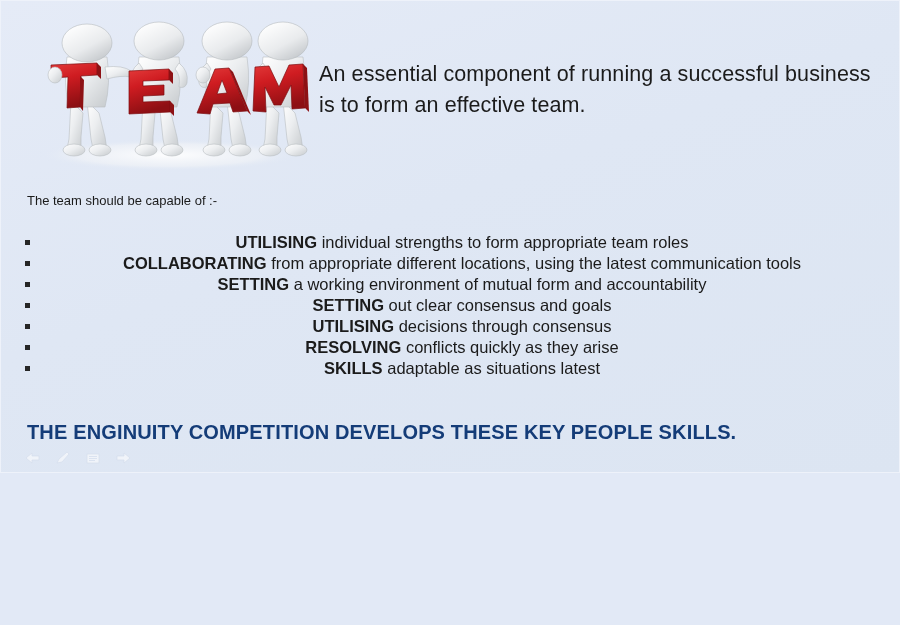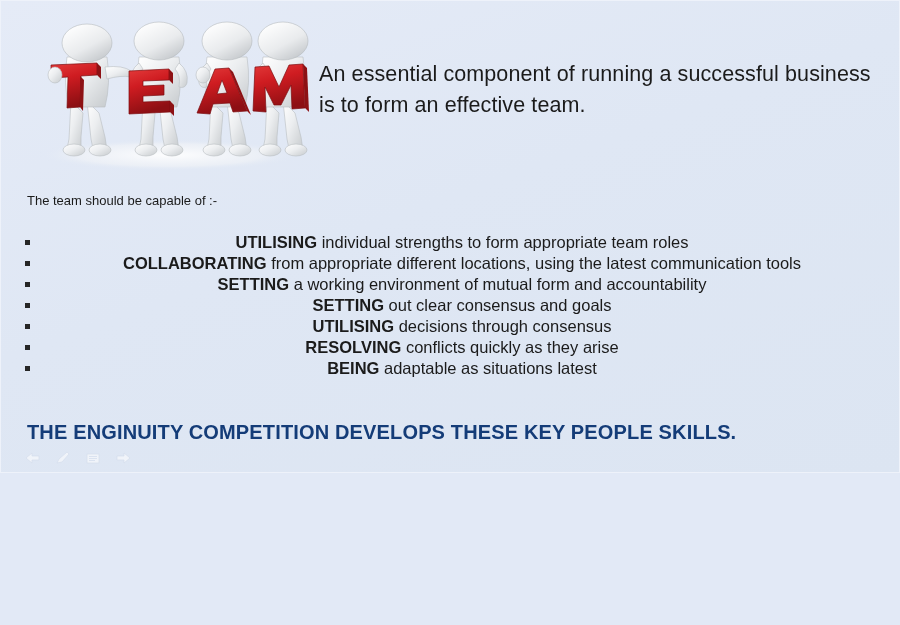--- a/index.html
+++ b/index.html
@@ -251,21 +251,21 @@
     <li>
       <span class="bullet-marker"></span><span class="bullet-strong">SETTING</span><span class="bullet-rest"> out clear consensus and goals</span>
     </li>
     <li>
       <span class="bullet-marker"></span><span class="bullet-strong">UTILISING</span><span class="bullet-rest"> decisions through consensus</span>
     </li>
     <li>
       <span class="bullet-marker"></span><span class="bullet-strong">RESOLVING</span><span class="bullet-rest"> conflicts quickly as they arise</span>
     </li>
     <li>
-      <span class="bullet-marker"></span><span class="bullet-strong">BEING</span><span class="bullet-rest"> adaptable as situations latest</span>
+      <span class="bullet-marker"></span><span class="bullet-strong">SKILLS</span><span class="bullet-rest"> adaptable as situations latest</span>
     </li>
   </ul>
 
   <div id="footer-headline">THE ENGINUITY COMPETITION DEVELOPS THESE KEY PEOPLE SKILLS.</div>
 
   <div id="bottom-toolbar">
     <span class="tool-icon">
       <svg viewBox="0 0 16 14" xmlns="http://www.w3.org/2000/svg">
         <path d="M7 2 L7 5 L14 5 L14 9 L7 9 L7 12 L1 7 Z" fill="#ffffff" stroke="#cdd6e6" stroke-width="0.7"></path>
       </svg>

